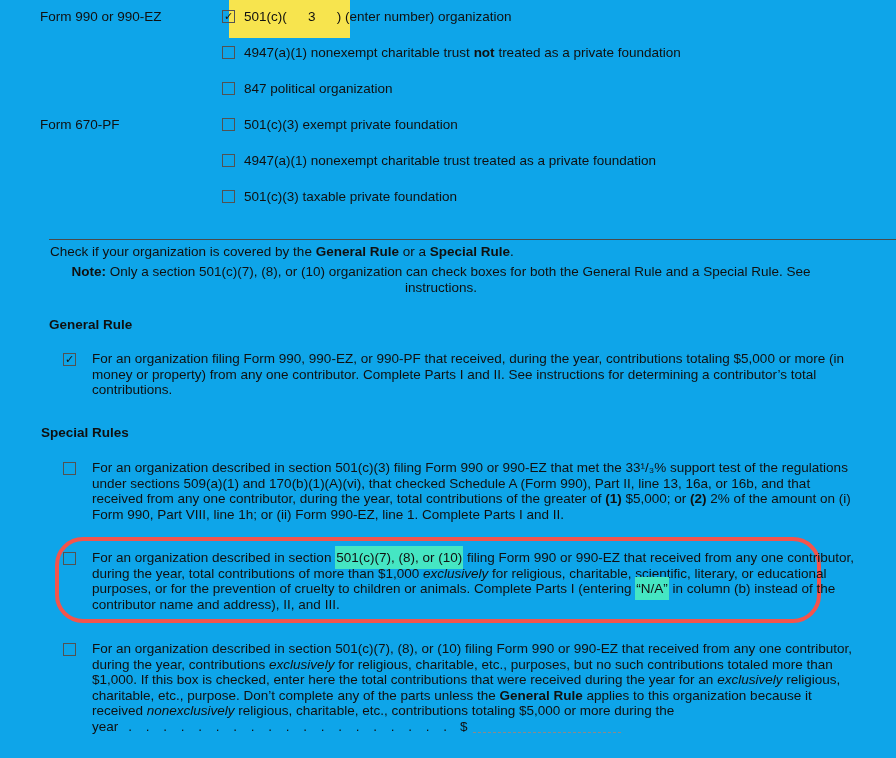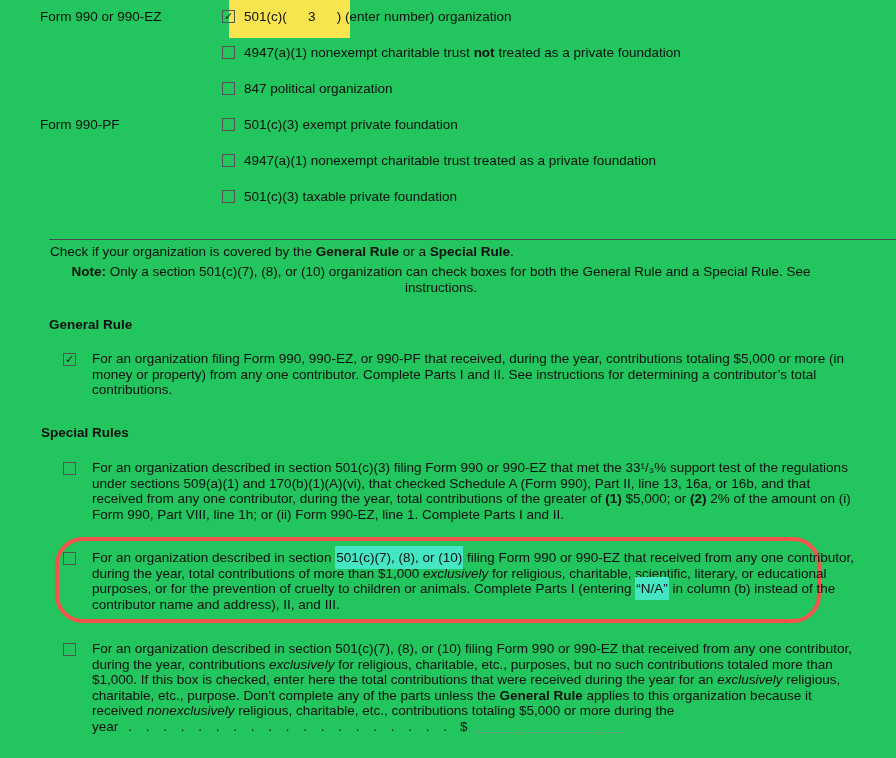--- a/index.html
+++ b/index.html
@@ -1,17 +1,17 @@
 <!DOCTYPE html>
 <html><head>
 <meta charset="utf-8">
 <style>
   html,body{margin:0;padding:0;background:#ffffff;}
   .page{
-    position:relative;width:896px;height:758px;background:#22c55e;overflow:hidden;
+    position:relative;width:896px;height:758px;background:#0ea5e9;overflow:hidden;
     font-family:"Liberation Sans",sans-serif;font-size:13.5px;color:#101010;
     -webkit-font-smoothing:antialiased;
   }
   .abs{position:absolute;margin-left:13px;}
   .b{font-weight:bold;}
   .i{font-style:italic;}
 
   
   .cb{
     display:inline-block;width:13px;height:13px;box-sizing:border-box;
@@ -84,21 +84,21 @@
   </div>
 
   <div class="frow" style="top:80px">
     <span class="cb fcb">
         <i class="glyph"></i>
       </span>
     <span class="ftext">847 political organization</span>
   </div>
 
   <div class="frow" style="top:116px">
-    <span class="flabel">Form 990-PF</span>
+    <span class="flabel">Form 670-PF</span>
     <span class="cb fcb">
         <i class="glyph"></i>
       </span>
     <span class="ftext">501(c)(3) exempt private foundation</span>
   </div>
 
   <div class="frow" style="top:152px">
     <span class="cb fcb">
         <i class="glyph"></i>
       </span>

